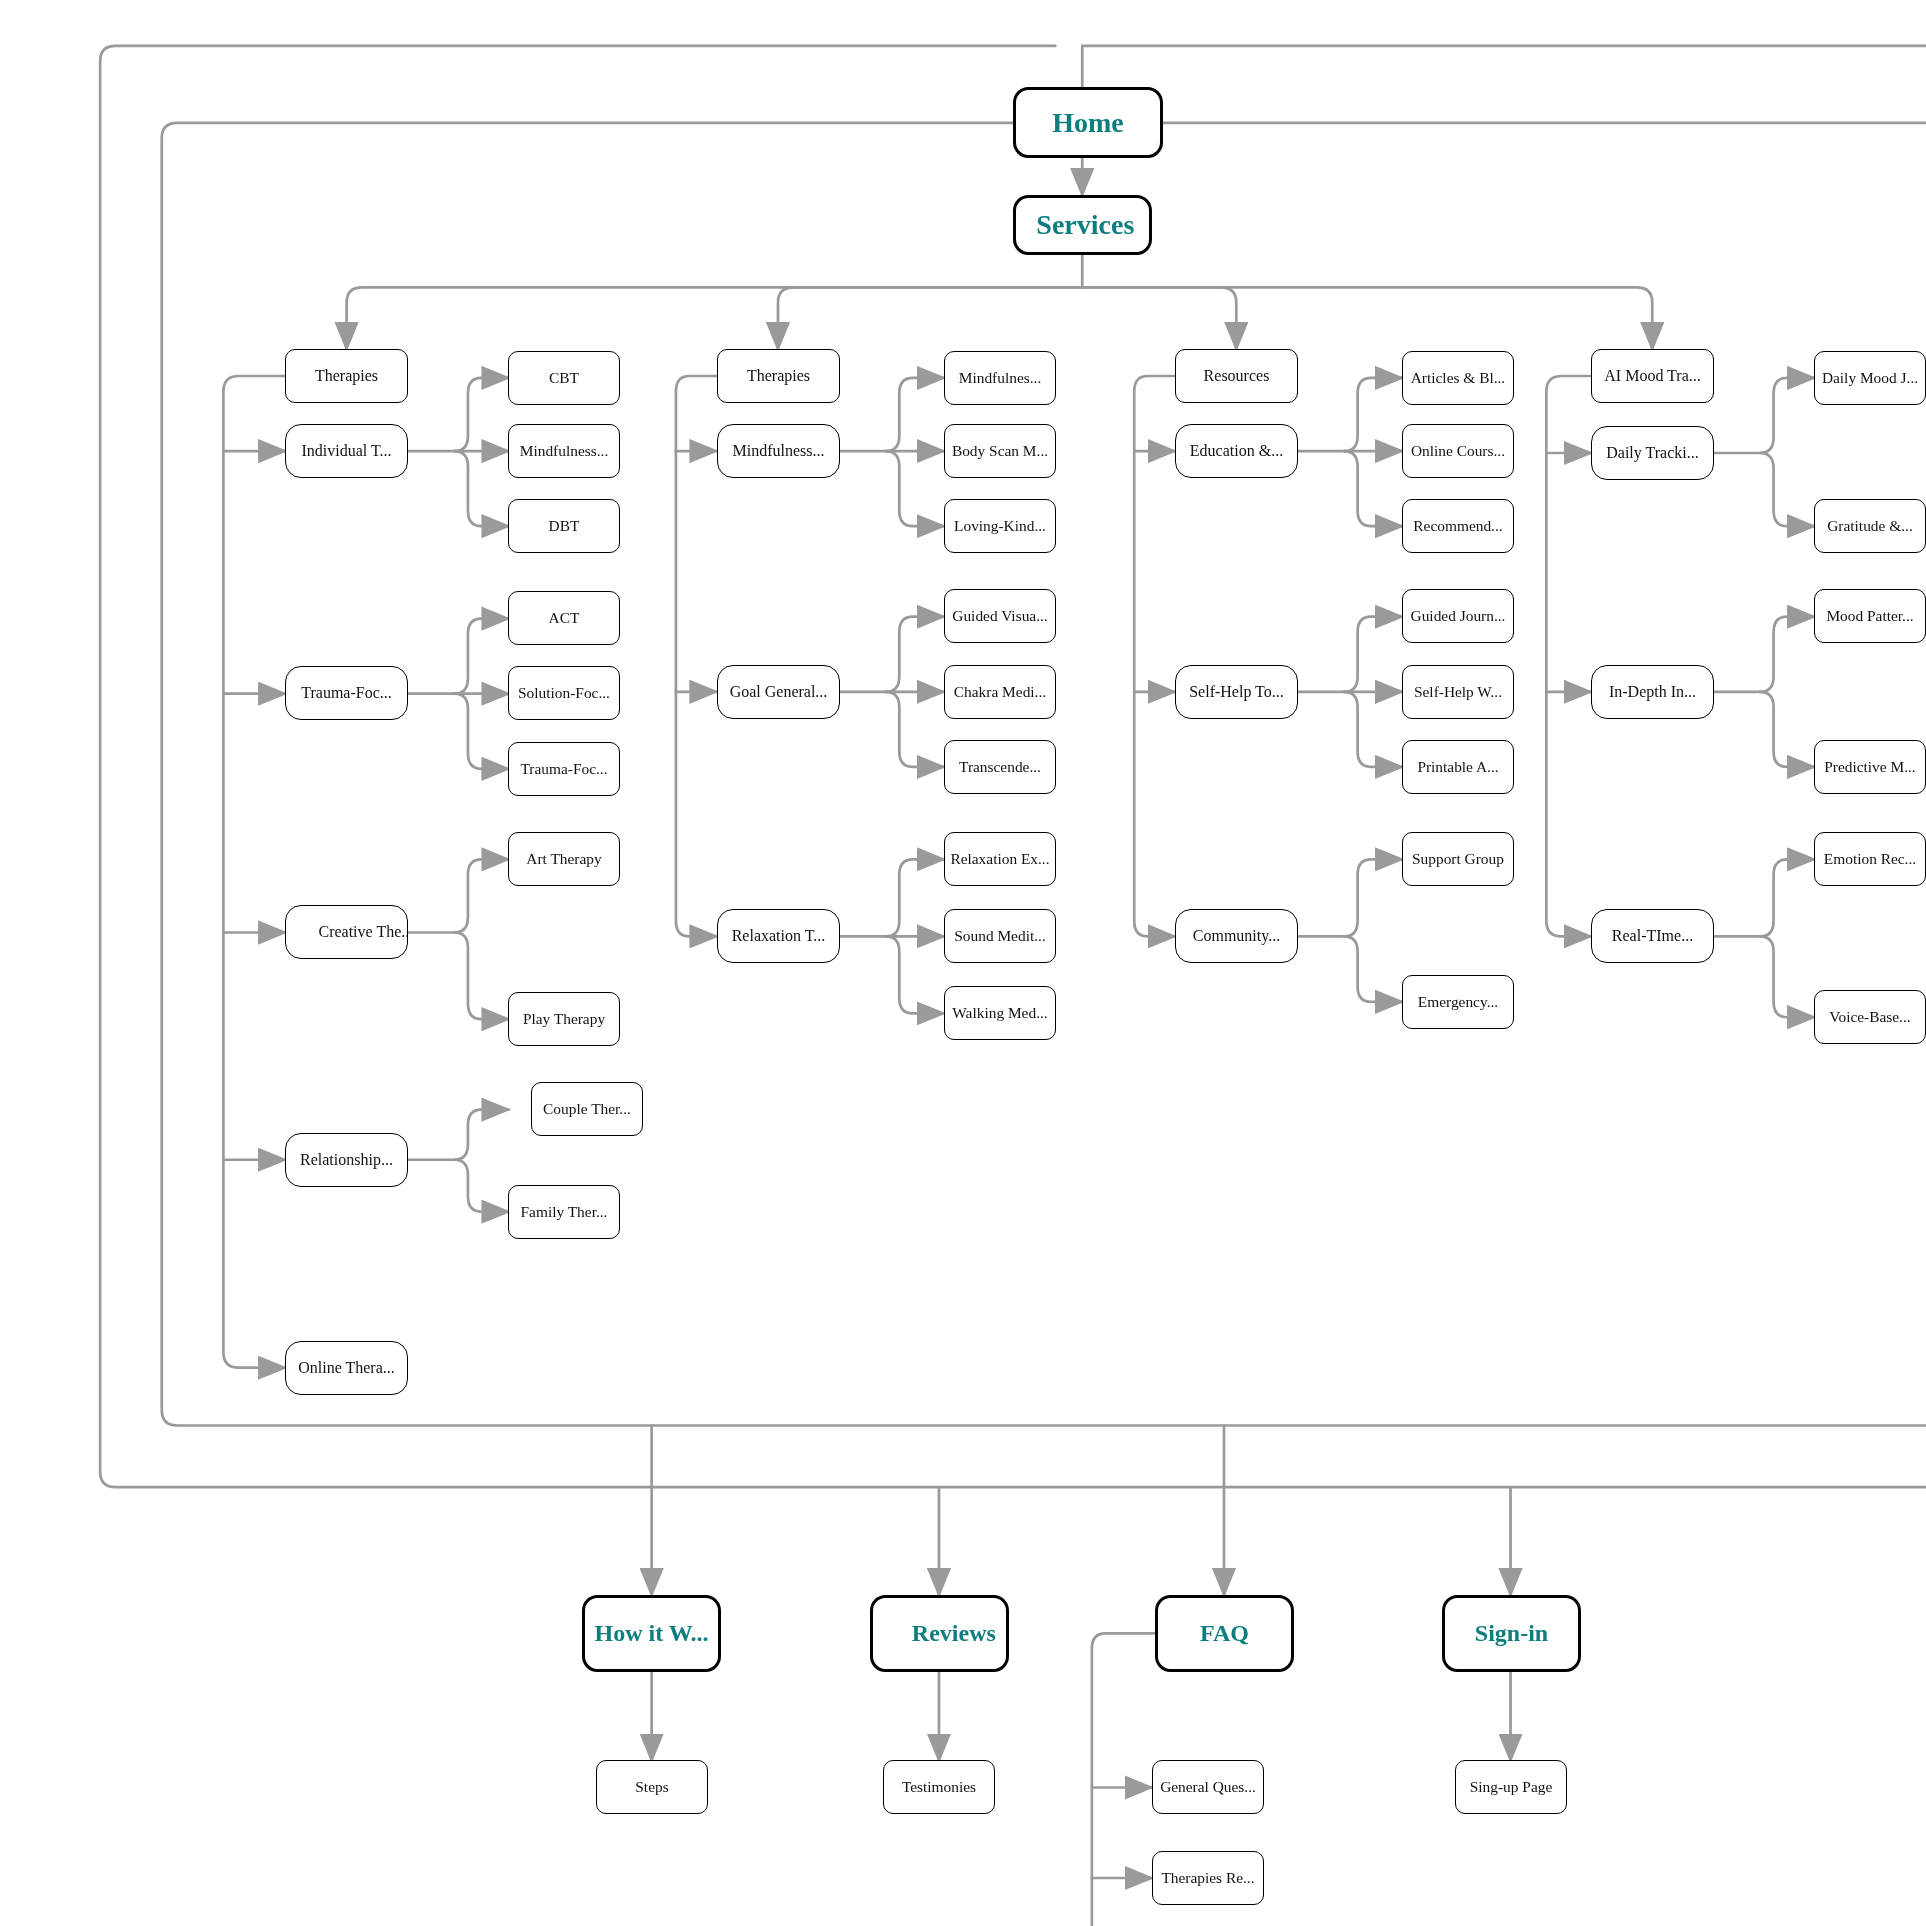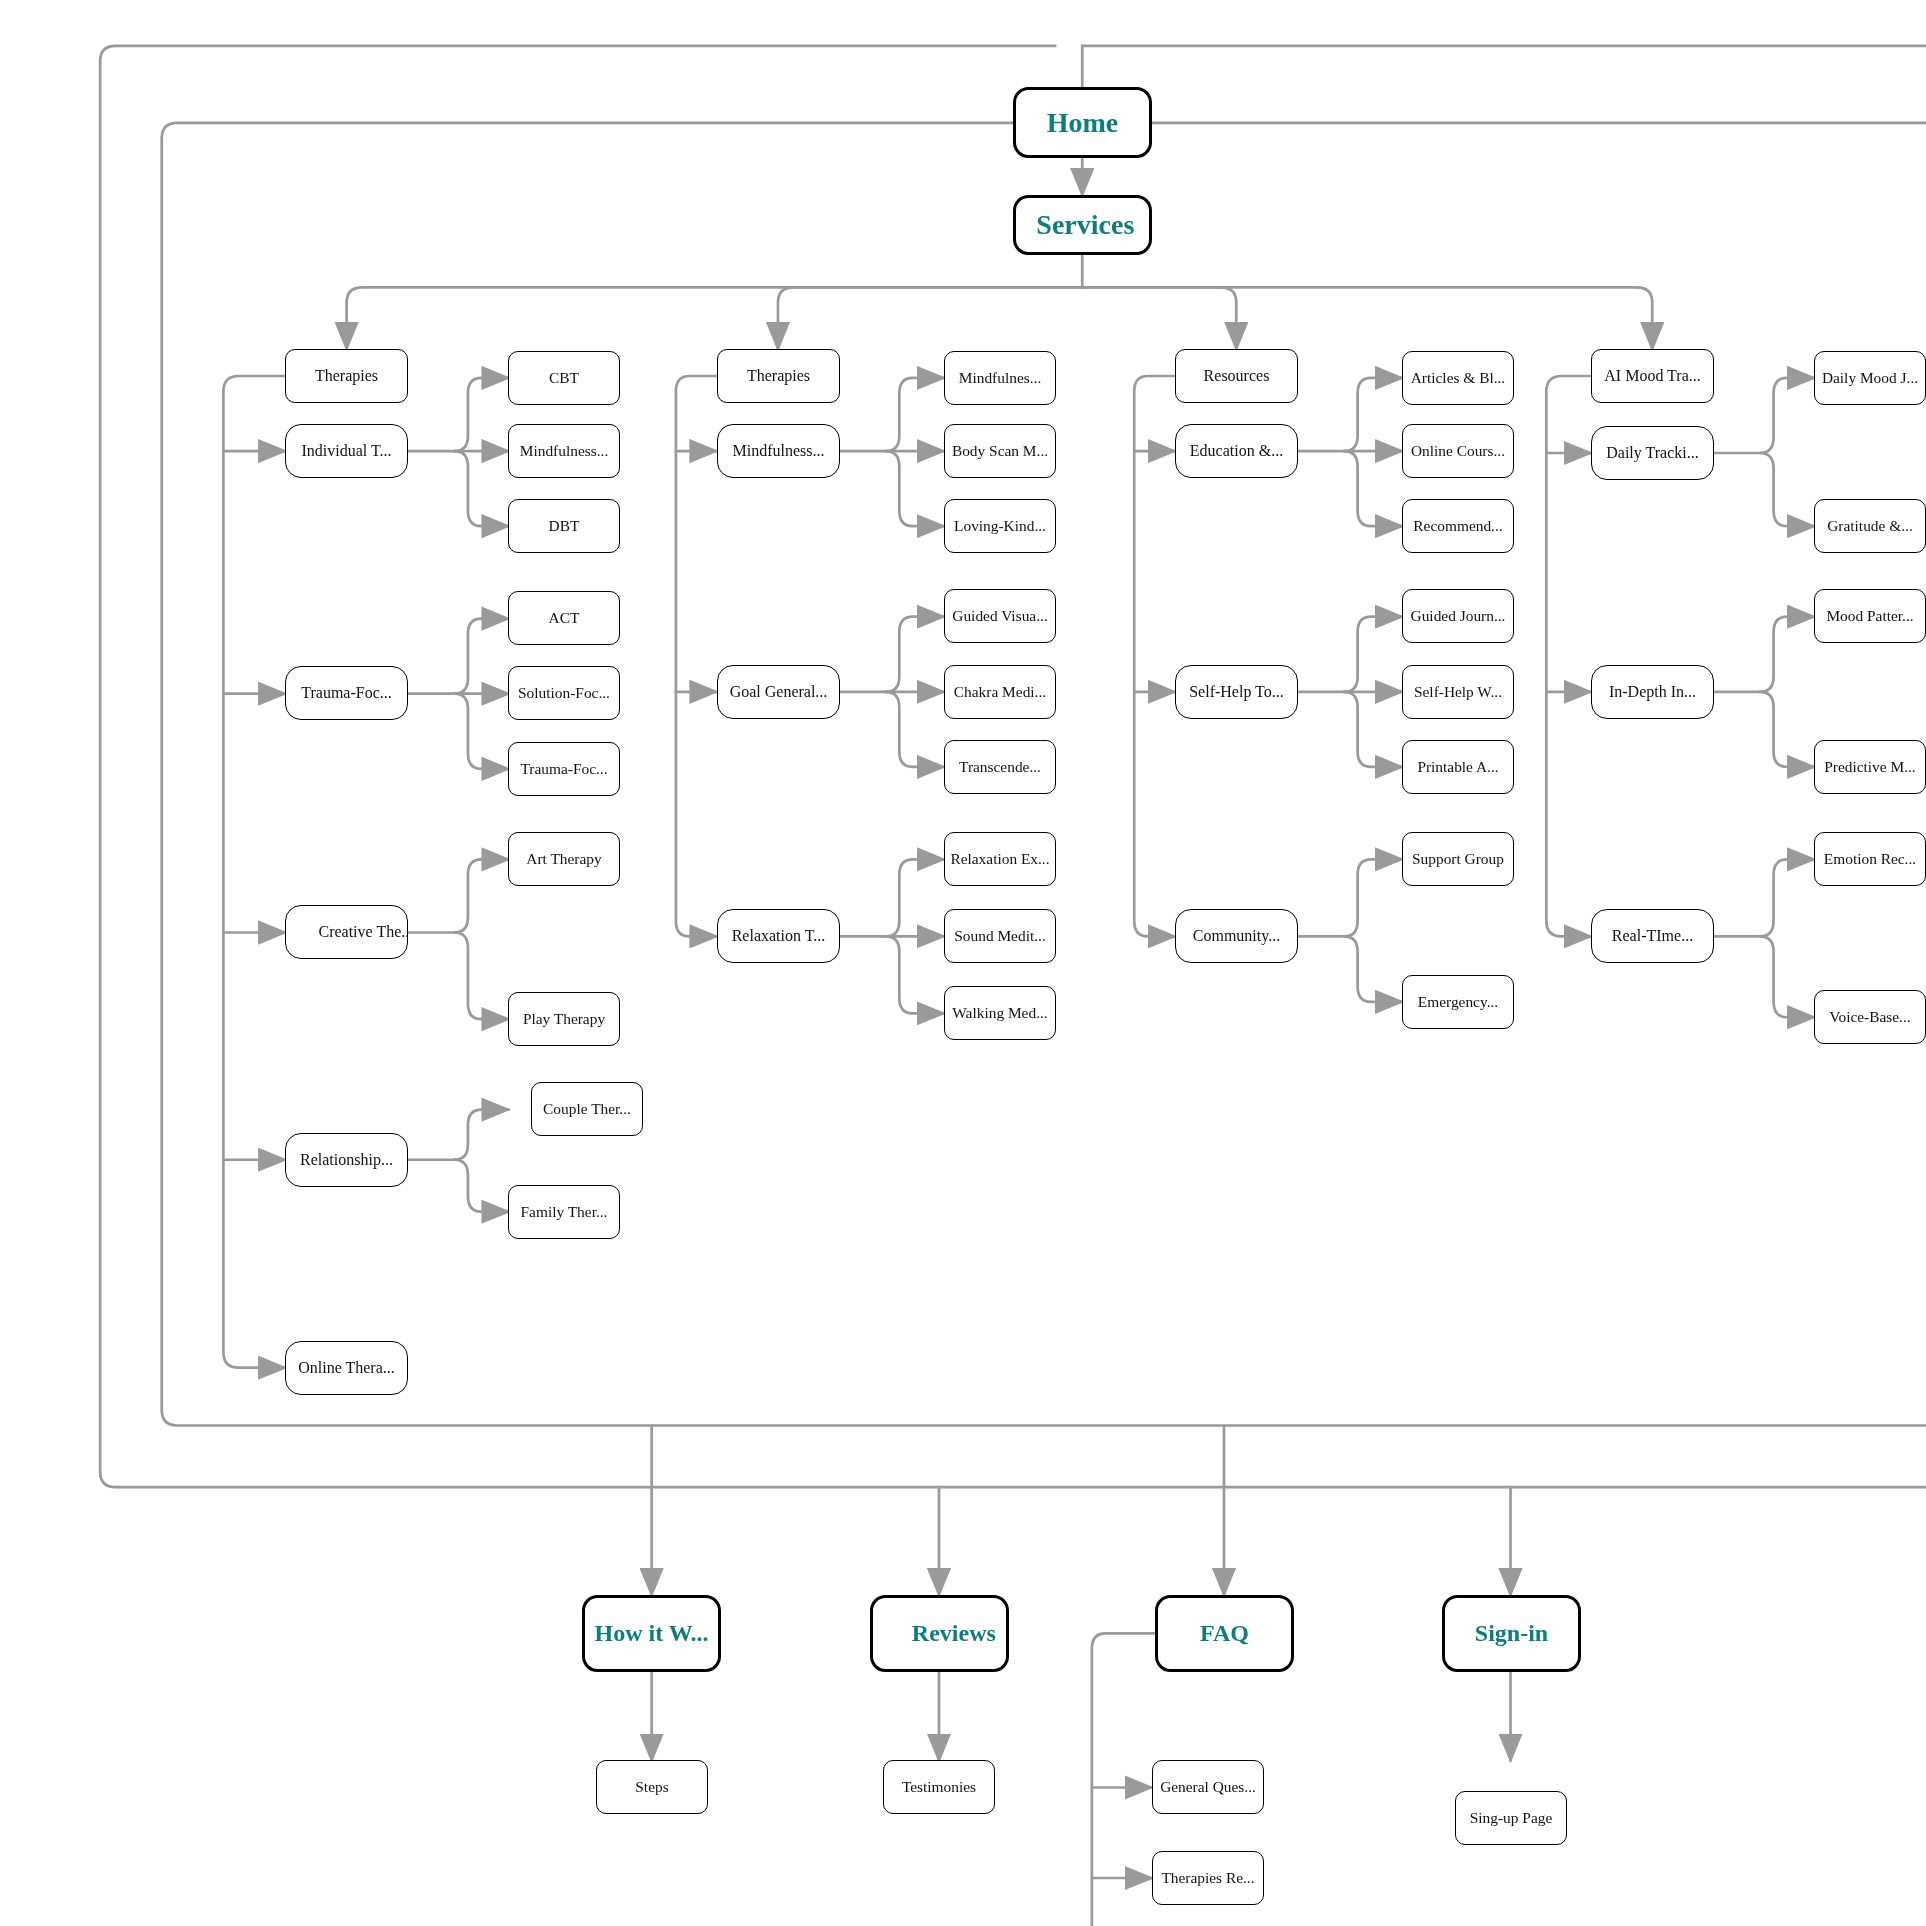--- a/index.html
+++ b/index.html
@@ -137,21 +137,21 @@
       <path d="M3922,4340 L3922,4570" marker-end="url(#ah)"></path>
 
       <path d="M3020,4240 L2870,4240 Q2835,4240 2835,4280 L2835,5540 Q2835,5575 2870,5575 L2990,5575" marker-end="url(#ah)"></path>
       <path d="M2835,4640 L2990,4640" marker-end="url(#ah)"></path>
       <path d="M2835,4875 L2990,4875" marker-end="url(#ah)"></path>
       <path d="M2835,5110 L2990,5110" marker-end="url(#ah)"></path>
       <path d="M2835,5340 L2990,5340" marker-end="url(#ah)"></path>
     </g>
   </svg>
 
-  <div class="node lvl1" style="left:1013px;top:87px;width:139px;height:71px;">
+  <div class="node lvl1" style="left:1013px;top:87px;width:150px;height:71px;">
     <span class="lbl">Home</span>
   </div>
 
   <div class="node lvl1" style="left:1013px;top:195px;width:139px;height:60px;padding-left:8px;">
     <span class="lbl">Services</span>
   </div>
 
   <div class="node lvl2" style="left:285px;top:349px;width:123px;height:54px;">
     <span class="lbl">Therapies</span>
   </div>
@@ -339,18 +339,18 @@
   <div class="node leaf" style="left:1152px;top:1760px;width:112px;height:54px;">
     <span class="lbl">General Ques...</span>
   </div>
   <div class="node leaf" style="left:1152px;top:1851px;width:112px;height:54px;">
     <span class="lbl">Therapies Re...</span>
   </div>
 
   <div class="node lvl1" style="left:1442px;top:1595px;width:139px;height:77px;font-size:24px;">
     <span class="lbl">Sign-in</span>
   </div>
-  <div class="node leaf" style="left:1455px;top:1760px;width:112px;height:54px;margin-top:31px;">
+  <div class="node leaf" style="left:1455px;top:1760px;width:112px;height:54px;">
     <span class="lbl">Sing-up Page</span>
   </div>
 
 </div>
 
 
 </body></html>

